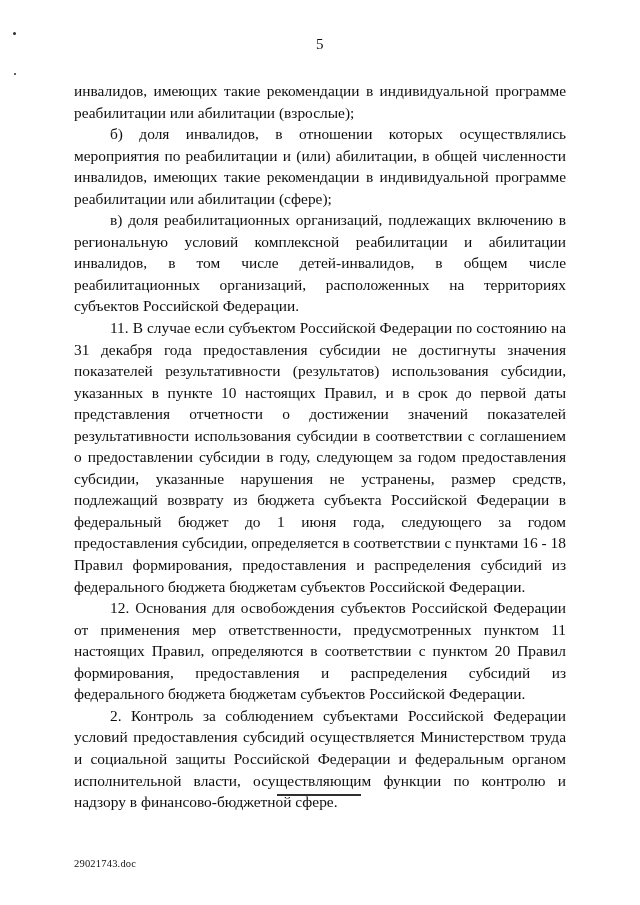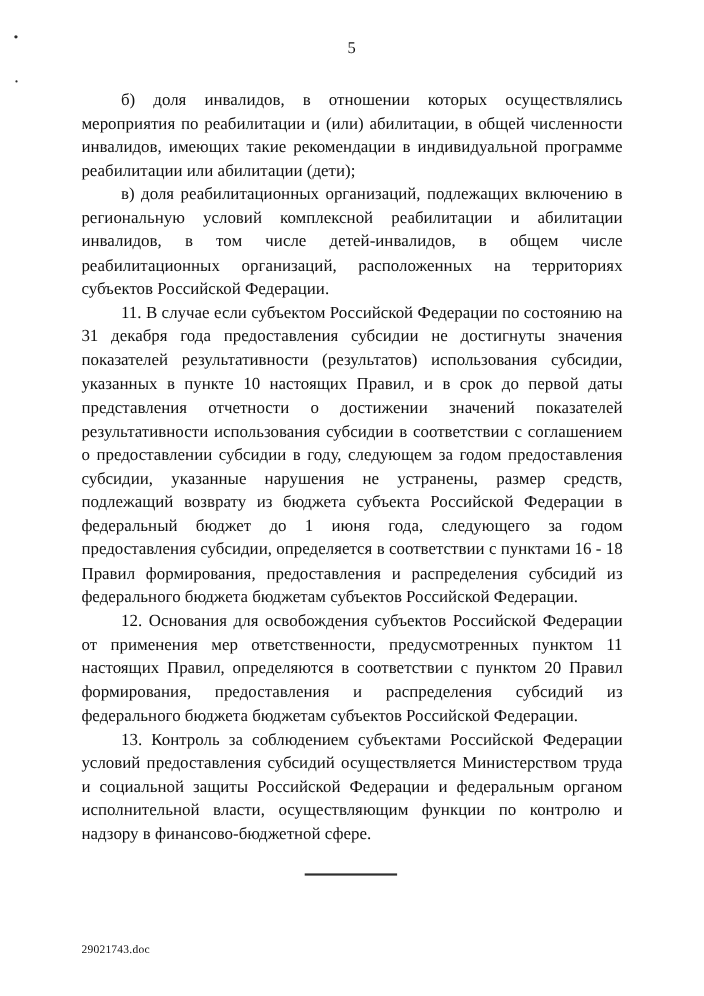--- a/index.html
+++ b/index.html
@@ -73,23 +73,24 @@
 </head>
 <body>
 
 <div class="sheet">
   <span class="scan-dot d1"></span>
   <span class="scan-dot d2"></span>
 
   <div class="page-number">5</div>
 
   <div class="doc-body">
-      <p class="para indent">б) доля инвалидов, в отношении которых осуществлялись мероприятия по реабилитации и (или) абилитации, в общей численности инвалидов, имеющих такие рекомендации в индивидуальной программе реабилитации или абилитации (дети);</p>
+      <p class="para">инвалидов, имеющих такие рекомендации в индивидуальной программе реабилитации или абилитации (взрослые);</p>
+      <p class="para indent">б) доля инвалидов, в отношении которых осуществлялись мероприятия по реабилитации и (или) абилитации, в общей численности инвалидов, имеющих такие рекомендации в индивидуальной программе реабилитации или абилитации (сфере);</p>
       <p class="para indent">в) доля реабилитационных организаций, подлежащих включению в региональную условий комплексной реабилитации и абилитации инвалидов, в том числе детей-инвалидов, в общем числе реабилитационных организаций, расположенных на территориях субъектов Российской Федерации.</p>
       <p class="para indent">11. В случае если субъектом Российской Федерации по состоянию на 31 декабря года предоставления субсидии не достигнуты значения показателей результативности (результатов) использования субсидии, указанных в пункте 10 настоящих Правил, и в срок до первой даты представления отчетности о достижении значений показателей результативности использования субсидии в соответствии с соглашением о предоставлении субсидии в году, следующем за годом предоставления субсидии, указанные нарушения не устранены, размер средств, подлежащий возврату из бюджета субъекта Российской Федерации в федеральный бюджет до 1 июня года, следующего за годом предоставления субсидии, определяется в соответствии с пунктами 16 - 18 Правил формирования, предоставления и распределения субсидий из федерального бюджета бюджетам субъектов Российской Федерации.</p>
       <p class="para indent">12. Основания для освобождения субъектов Российской Федерации от применения мер ответственности, предусмотренных пунктом 11 настоящих Правил, определяются в соответствии с пунктом 20 Правил формирования, предоставления и распределения субсидий из федерального бюджета бюджетам субъектов Российской Федерации.</p>
-      <p class="para indent">13. Контроль за соблюдением субъектами Российской Федерации условий предоставления субсидий осуществляется Министерством труда и социальной защиты Российской Федерации и федеральным органом исполнительной власти, осуществляющим функции по контролю и надзору в финансово-бюджетной сфере.</p>
+      <p class="para indent">2. Контроль за соблюдением субъектами Российской Федерации условий предоставления субсидий осуществляется Министерством труда и социальной защиты Российской Федерации и федеральным органом исполнительной власти, осуществляющим функции по контролю и надзору в финансово-бюджетной сфере.</p>
     </div>
 
   <hr class="divider">
 
   <div class="footer-filename">29021743.doc</div>
 </div>
 
 </body></html>

